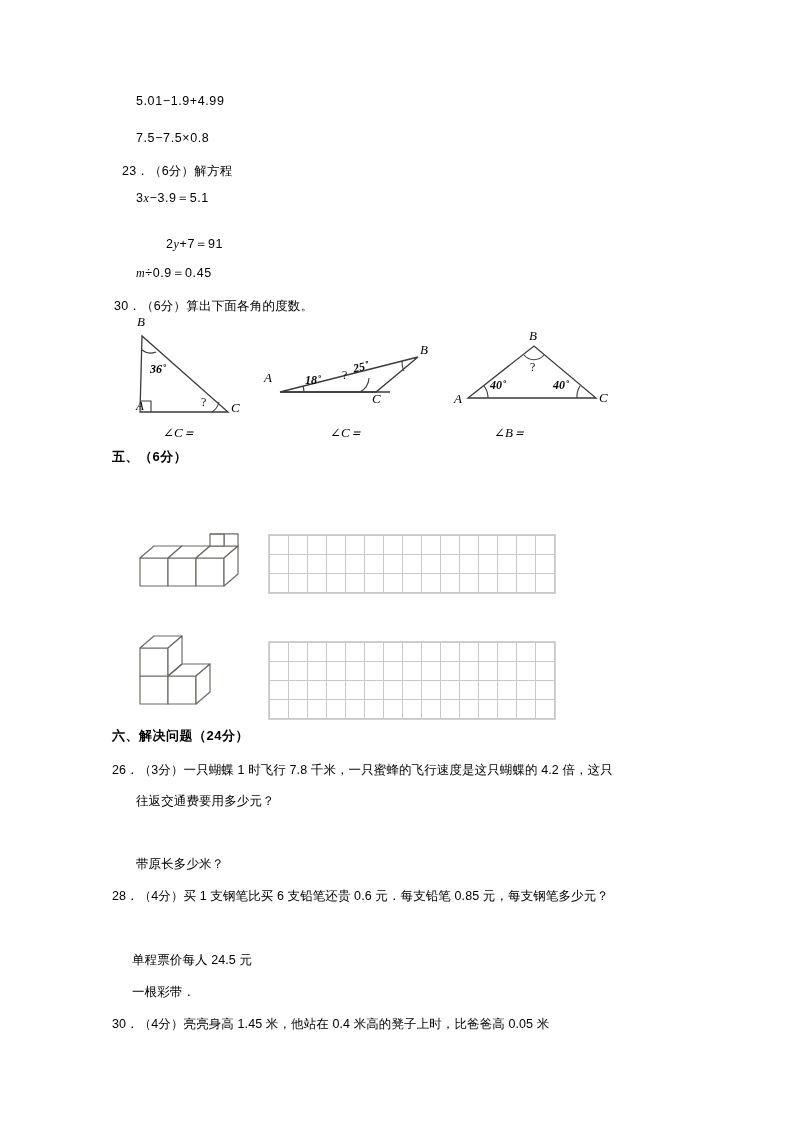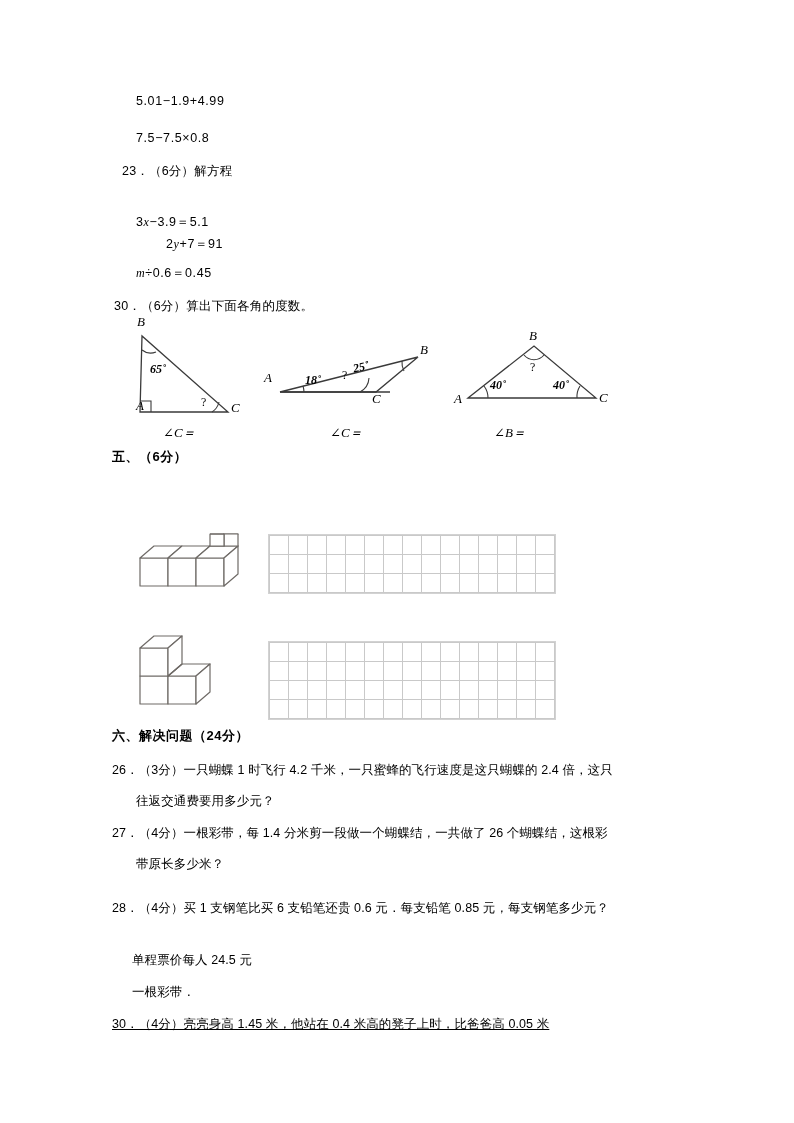--- a/index.html
+++ b/index.html
@@ -110,49 +110,49 @@
 </head>
 <body>
 
 <div class="page">
 
   <div class="expr" style="left:136px; top:94px;text-align:right;">5.01−1.9+4.99</div>
   <div class="expr" style="left:136px; top:131px;">7.5−7.5×0.8</div>
 
   <div class="line" style="left:114px; top:163px;margin-left:8px;">23．（6分）解方程</div>
 
-  <div class="expr" style="left:136px; top:214px;">
+  <div class="expr" style="left:136px; top:190px;">
     <span>3</span><span class="v">x</span><span>−3.9＝5.1</span>
   </div>
 
   <div class="expr" style="left:136px; top:236px;margin-left:30px;">
     <span>2</span><span class="v">y</span><span>+7＝91</span>
   </div>
 
   <div class="expr" style="left:136px; top:265px;">
-    <span></span><span class="v">m</span><span>÷0.6＝0.45</span>
+    <span></span><span class="v">m</span><span>÷0.9＝0.45</span>
   </div>
 
   <div class="line" style="left:114px; top:298px;">30．（6分）算出下面各角的度数。</div>
 
   <div class="fig" style="left:118px; top:312px; width:130px; height:130px;">
     <svg width="130" height="130" viewBox="0 0 130 130">
 
       <polygon points="22,100 24,24 110,100" fill="none" stroke="#3a3a3a" stroke-width="1.3"></polygon>
 
       <polyline points="22,89 33,89 33,100" fill="none" stroke="#3a3a3a" stroke-width="1.1"></polyline>
 
       <path d="M 24,38 A 14,14 0 0 0 38,40" fill="none" stroke="#3a3a3a" stroke-width="1.1"></path>
 
       <path d="M 94,100 A 16,16 0 0 0 101,90" fill="none" stroke="#3a3a3a" stroke-width="1.1"></path>
     </svg>
     <div class="vert-label" style="left:18px; top:86px;">A</div>
     <div class="vert-label" style="left:19px; top:2px;">B</div>
     <div class="vert-label" style="left:113px; top:88px;">C</div>
-    <div class="ang-label" style="left:32px; top:50px; font-style:italic;">65˚</div>
+    <div class="ang-label" style="left:32px; top:50px; font-style:italic;">36˚</div>
     <div class="qmark" style="left:83px; top:83px;">?</div>
   </div>
   <div class="ans-label" style="left:163px; top:424px;">∠C＝</div>
 
   <div class="fig" style="left:268px; top:340px; width:180px; height:70px;">
     <svg width="180" height="70" viewBox="0 0 180 70">
 
       <polygon points="12,52 150,17 108,52" fill="none" stroke="#3a3a3a" stroke-width="1.3"></polygon>
       <line x1="12" y1="52" x2="122" y2="52" stroke="#3a3a3a" stroke-width="1.3"></line>
 
@@ -367,26 +367,25 @@
             <td style="width:18px;height:18px"></td>
             <td style="width:18px;height:18px"></td>
             <td style="width:18px;height:18px"></td>
       </tr>
     </tbody>
       </table>
   </div>
 
   <div class="sect-head" style="left:112px; top:727px;">六、解决问题（24分）</div>
 
-  <div class="body-text" style="left:112px; top:762px;">26．（3分）一只蝴蝶 1 时飞行 4.2 千米，一只蜜蜂的飞行速度是这只蝴蝶的 2.4 倍，这只</div>
+  <div class="body-text" style="left:112px; top:762px;">26．（3分）一只蝴蝶 1 时飞行 7.8 千米，一只蜜蜂的飞行速度是这只蝴蝶的 4.2 倍，这只</div>
   <div class="body-text" style="left:136px; top:793px;">往返交通费要用多少元？</div>
 
-  <div class="body-text" style="left:112px; top:825px;">27．（4分）一根彩带，每 1.4 分米剪一段做一个蝴蝶结，一共做了 26 个蝴蝶结，这根彩</div>
   <div class="body-text" style="left:136px; top:856px;">带原长多少米？</div>
 
-  <div class="body-text" style="left:112px; top:888px;margin-top:12px;">28．（4分）买 1 支钢笔比买 6 支铅笔还贵 0.6 元．每支铅笔 0.85 元，每支钢笔多少元？</div>
+  <div class="body-text" style="left:112px; top:888px;">28．（4分）买 1 支钢笔比买 6 支铅笔还贵 0.6 元．每支铅笔 0.85 元，每支钢笔多少元？</div>
 
   <div class="body-text" style="left:132px; top:952px;">单程票价每人 24.5 元</div>
   <div class="body-text" style="left:132px; top:984px;">一根彩带．</div>
 
-  <div class="body-text" style="left:112px; top:1016px;text-decoration:underline;">30．（4分）亮亮身高 1.45 米，他站在 0.4 米高的凳子上时，比爸爸高 0.05 米</div>
+  <div class="body-text" style="left:112px; top:1016px;">30．（4分）亮亮身高 1.45 米，他站在 0.4 米高的凳子上时，比爸爸高 0.05 米</div>
 
 </div>
 
 </body></html>

